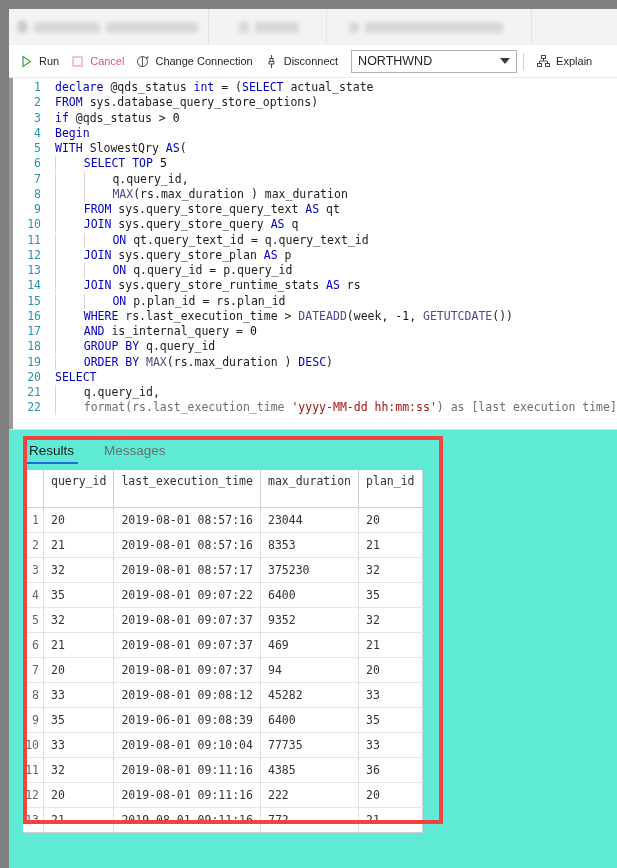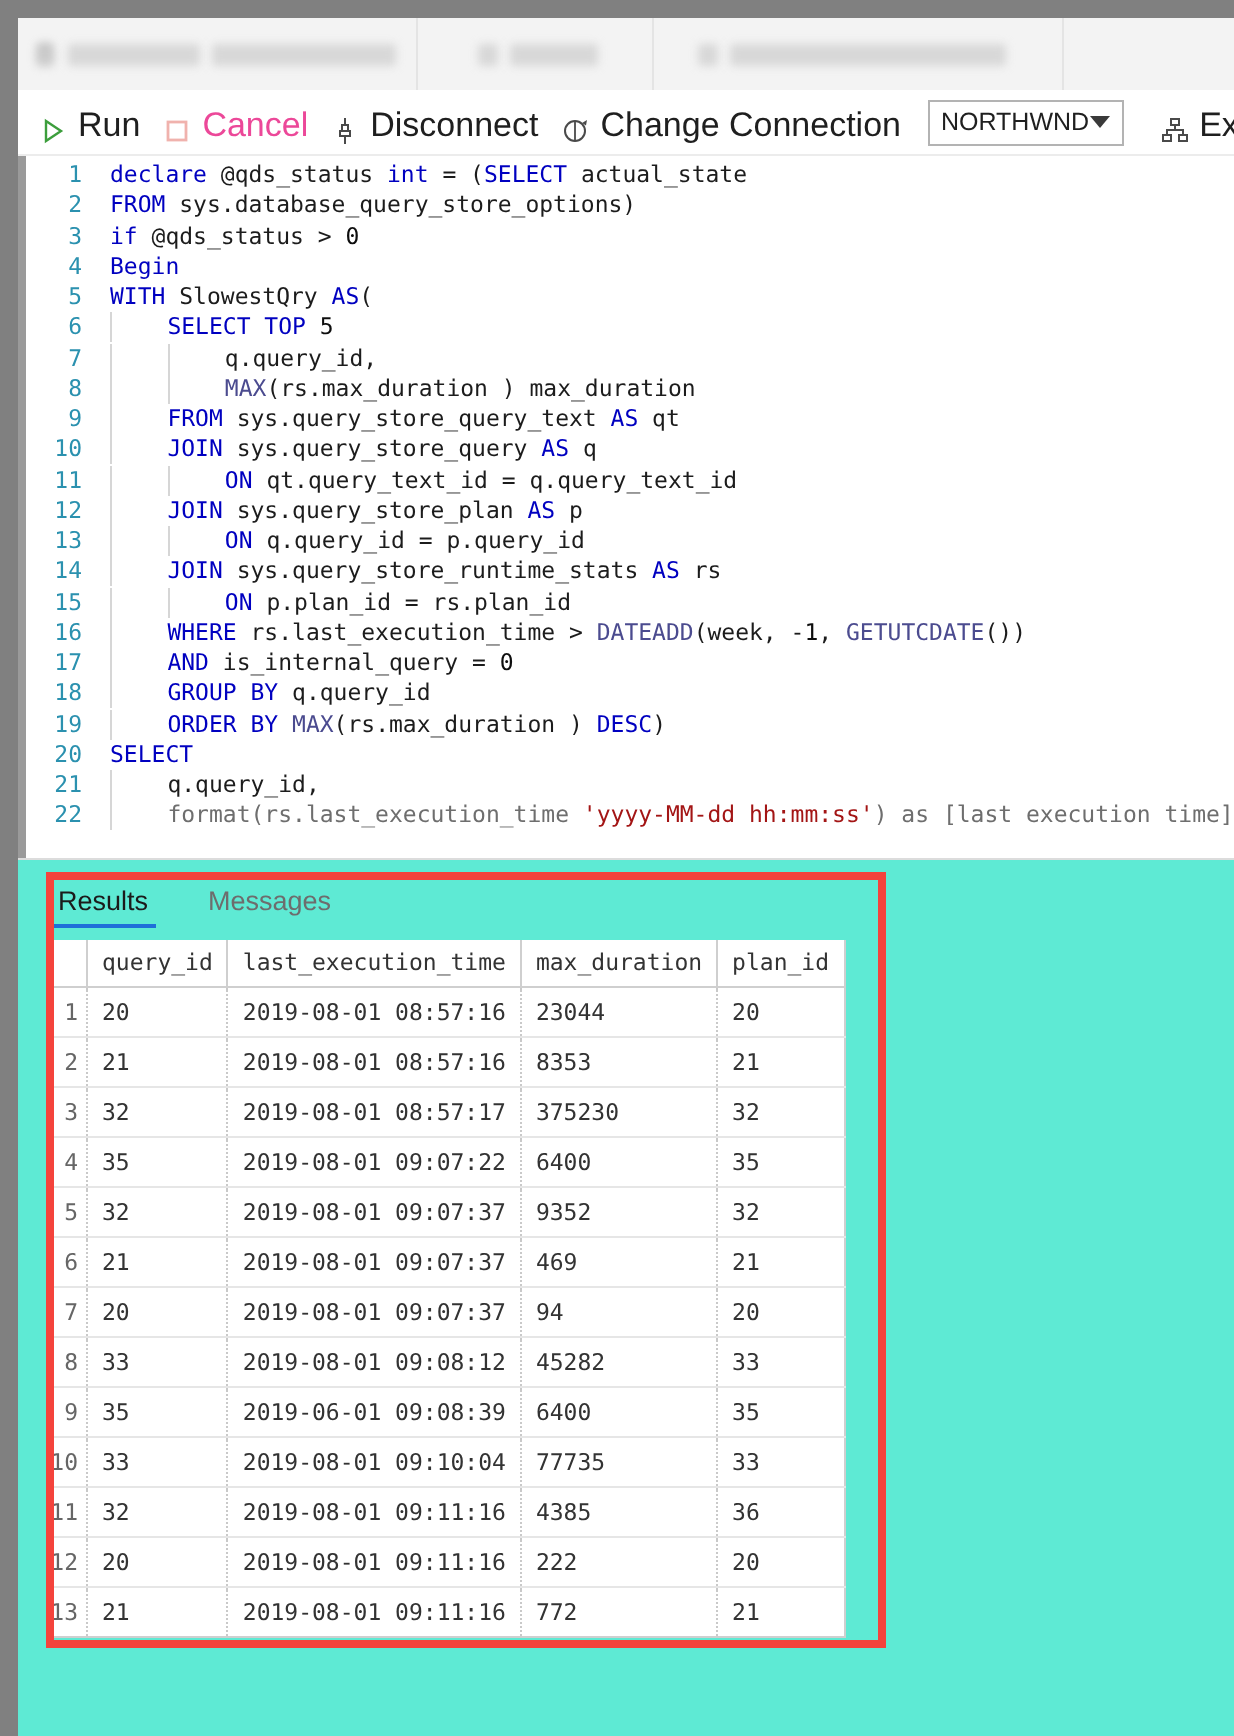--- a/index.html
+++ b/index.html
@@ -85,24 +85,24 @@
     height: 33px;
     background: #ffffff;
     border-bottom: 1px solid #ececec;
     display: flex;
     align-items: center;
     padding-left: 6px;
     box-sizing: border-box;
   }
   .tb-item {
     display: flex;
-    align-items: flex-end;
+    align-items: center;
     height: 24px;
     padding: 0 7px 0 4px;
-    font-size: 17px;
+    font-size: 11px;
     color: #1f1f1f;
     white-space: nowrap;
     cursor: default;
   }
   .tb-item.disabled { color: #ec4899; }
   .tb-ico {
     width: 15px; height: 15px;
     margin-right: 5px;
     flex: none;
     display: block;
@@ -223,21 +223,21 @@
     color: #333333;
     background: #ffffff;
   }
   .grid th {
     font-weight: normal;
     color: #333333;
     text-align: left;
     background: #ffffff;
     border-bottom: 1px solid #cfcfcf;
     border-right: 1px solid #cfcfcf;
-    padding: 4px 7px 5px 7px;
+    padding: 4px 7px 19px 7px;
     white-space: nowrap;
   }
   .grid th.corner {
     border-right: 1px solid #cfcfcf;
     width: 16px;
     padding: 4px 2px;
   }
   .grid td {
     border-bottom: 1px solid #e6e6e6;
     border-right: 1px dotted #c9c9c9;
@@ -313,32 +313,32 @@
 
       <div class="tb-item disabled">
         <svg class="tb-ico" viewBox="0 0 15 15">
           <rect x="3" y="3" width="9" height="9" fill="none" stroke="#f0b2ad" stroke-width="1.4"></rect>
         </svg>
         <span>Cancel</span>
       </div>
 
       <div class="tb-item">
         <svg class="tb-ico" viewBox="0 0 15 15">
-          <path d="M7.5 1 L7.5 4.5 M5.5 4.5 L9.5 4.5 M6 4.5 L6 7.5 M9 4.5 L9 7.5 M5 7.5 L10 7.5 L10 10 L5 10 Z M7.5 10 L7.5 14" fill="none" stroke="#4a4a4a" stroke-width="1"></path>
-        </svg>
-        <span>Disconnect</span>
-      </div>
-
-      <div class="tb-item">
-        <svg class="tb-ico" viewBox="0 0 15 15">
           <circle cx="7.5" cy="7.5" r="5" fill="none" stroke="#4a4a4a" stroke-width="1"></circle>
           <path d="M7.5 2.5 L7.5 12.5" stroke="#4a4a4a" stroke-width=".9"></path>
           <path d="M11 3.5 L13.5 2 L13 4.8 Z" fill="#4a4a4a"></path>
         </svg>
         <span>Change Connection</span>
+      </div>
+
+      <div class="tb-item">
+        <svg class="tb-ico" viewBox="0 0 15 15">
+          <path d="M7.5 1 L7.5 4.5 M5.5 4.5 L9.5 4.5 M6 4.5 L6 7.5 M9 4.5 L9 7.5 M5 7.5 L10 7.5 L10 10 L5 10 Z M7.5 10 L7.5 14" fill="none" stroke="#4a4a4a" stroke-width="1"></path>
+        </svg>
+        <span>Disconnect</span>
       </div>
 
       <div class="db-select">
         <span>NORTHWND</span>
         <span class="caret"></span>
       </div>
 
       <div class="tb-sep"></div>
 
       <div class="tb-item">

